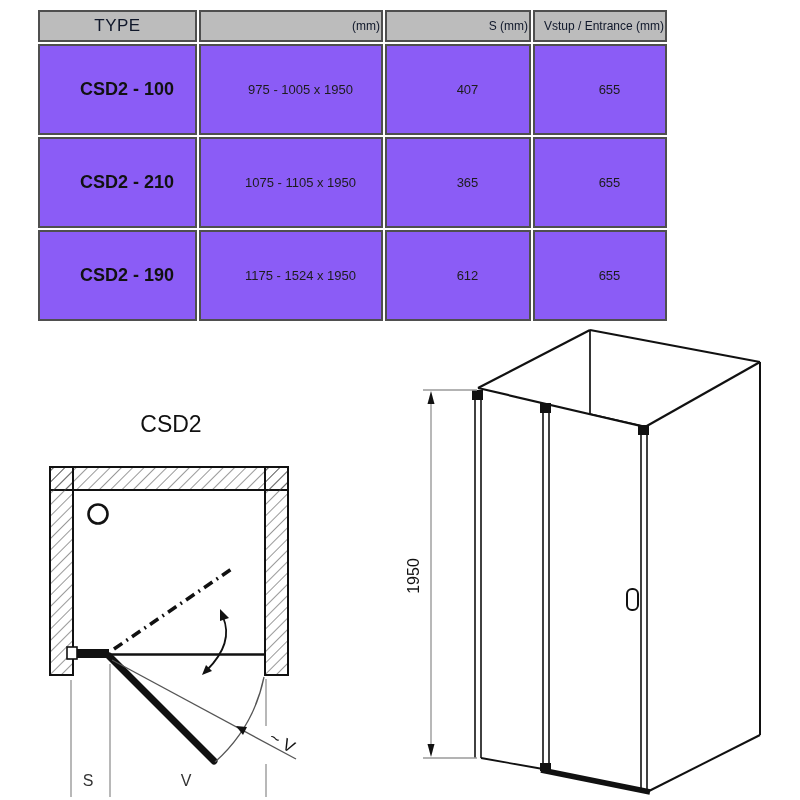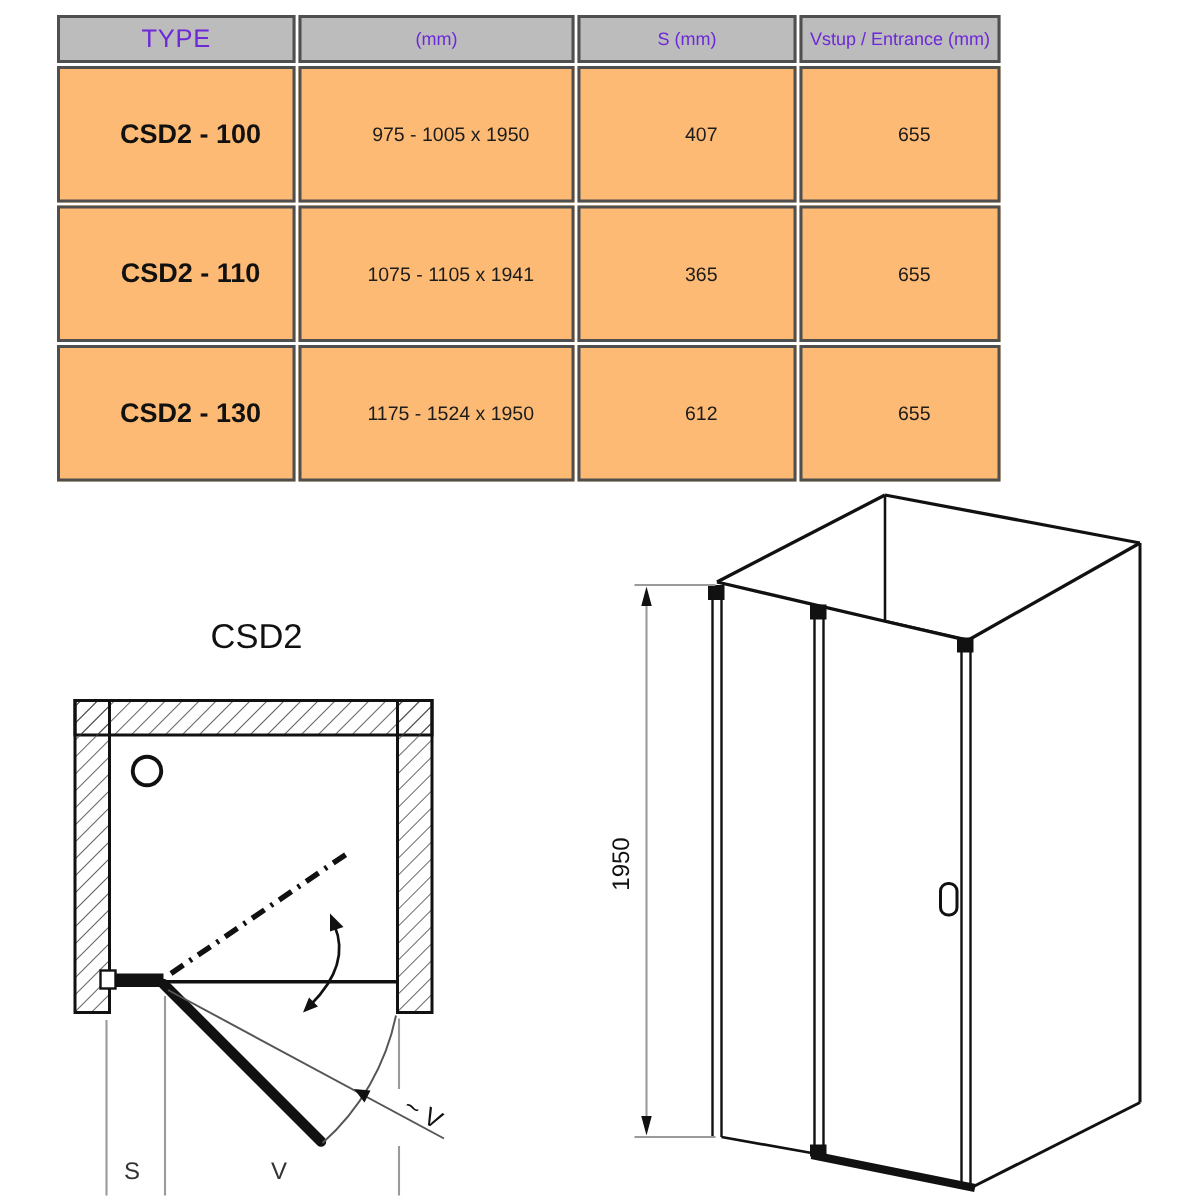--- a/index.html
+++ b/index.html
@@ -2,24 +2,24 @@
 <html><head>
 <meta charset="utf-8">
 <style>
   html,body{margin:0;padding:0;background:#ffffff;}
   body{width:800px;height:800px;position:relative;font-family:"Liberation Sans",sans-serif;-webkit-font-smoothing:antialiased;}
 
   
   .spec-table-wrap{position:absolute;left:36px;top:8px;width:631px;}
   table.spec{width:631px;table-layout:fixed;border-collapse:separate;border-spacing:2px;background:#ffffff;}
   table.spec td{border:2px solid #4f4f4f;text-align:center;vertical-align:middle;overflow:hidden;}
-  td.hdr{background:#bcbcbc;height:26px;color:#6d28d9;}
+  td.hdr{background:#bcbcbc;height:26px;color:#0f172a;}
   td.hdr.type{font-size:17px;letter-spacing:.5px;}
-  td.hdr.small{font-size:12px;}
-  td.cell{background:#fdba74;height:85px;color:#1c1c1c;padding-left:20px;}
+  td.hdr.small{font-size:12px;text-align:right;}
+  td.cell{background:#8b5cf6;height:85px;color:#1c1c1c;padding-left:20px;}
   td.cell.type{font-weight:bold;font-size:18px;color:#111;}
   td.cell.val{font-size:13px;margin-top:16px;}
 
   
   .diagram{position:absolute;}
   #topview{left:30px;top:395px;}
   #persp{left:395px;top:318px;}
   svg text{font-family:"Liberation Sans",sans-serif;}
 </style>
 </head>
@@ -40,27 +40,27 @@
         <td class="hdr small">S (mm)</td>
         <td class="hdr small">Vstup / Entrance (mm)</td>
       </tr>
       <tr>
         <td class="cell type">CSD2 - 100</td>
         <td class="cell val">975 - 1005 x 1950</td>
         <td class="cell val">407</td>
         <td class="cell val">655</td>
       </tr>
       <tr>
-        <td class="cell type">CSD2 - 110</td>
-        <td class="cell val">1075 - 1105 x 1941</td>
+        <td class="cell type">CSD2 - 210</td>
+        <td class="cell val">1075 - 1105 x 1950</td>
         <td class="cell val">365</td>
         <td class="cell val">655</td>
       </tr>
       <tr>
-        <td class="cell type">CSD2 - 130</td>
+        <td class="cell type">CSD2 - 190</td>
         <td class="cell val">1175 - 1524 x 1950</td>
         <td class="cell val">612</td>
         <td class="cell val">655</td>
       </tr>
     </tbody>
   </table>
 </div>
 
 <div class="diagram" id="topview">
 <svg width="300" height="405" viewBox="30 395 300 405" xmlns="http://www.w3.org/2000/svg">

